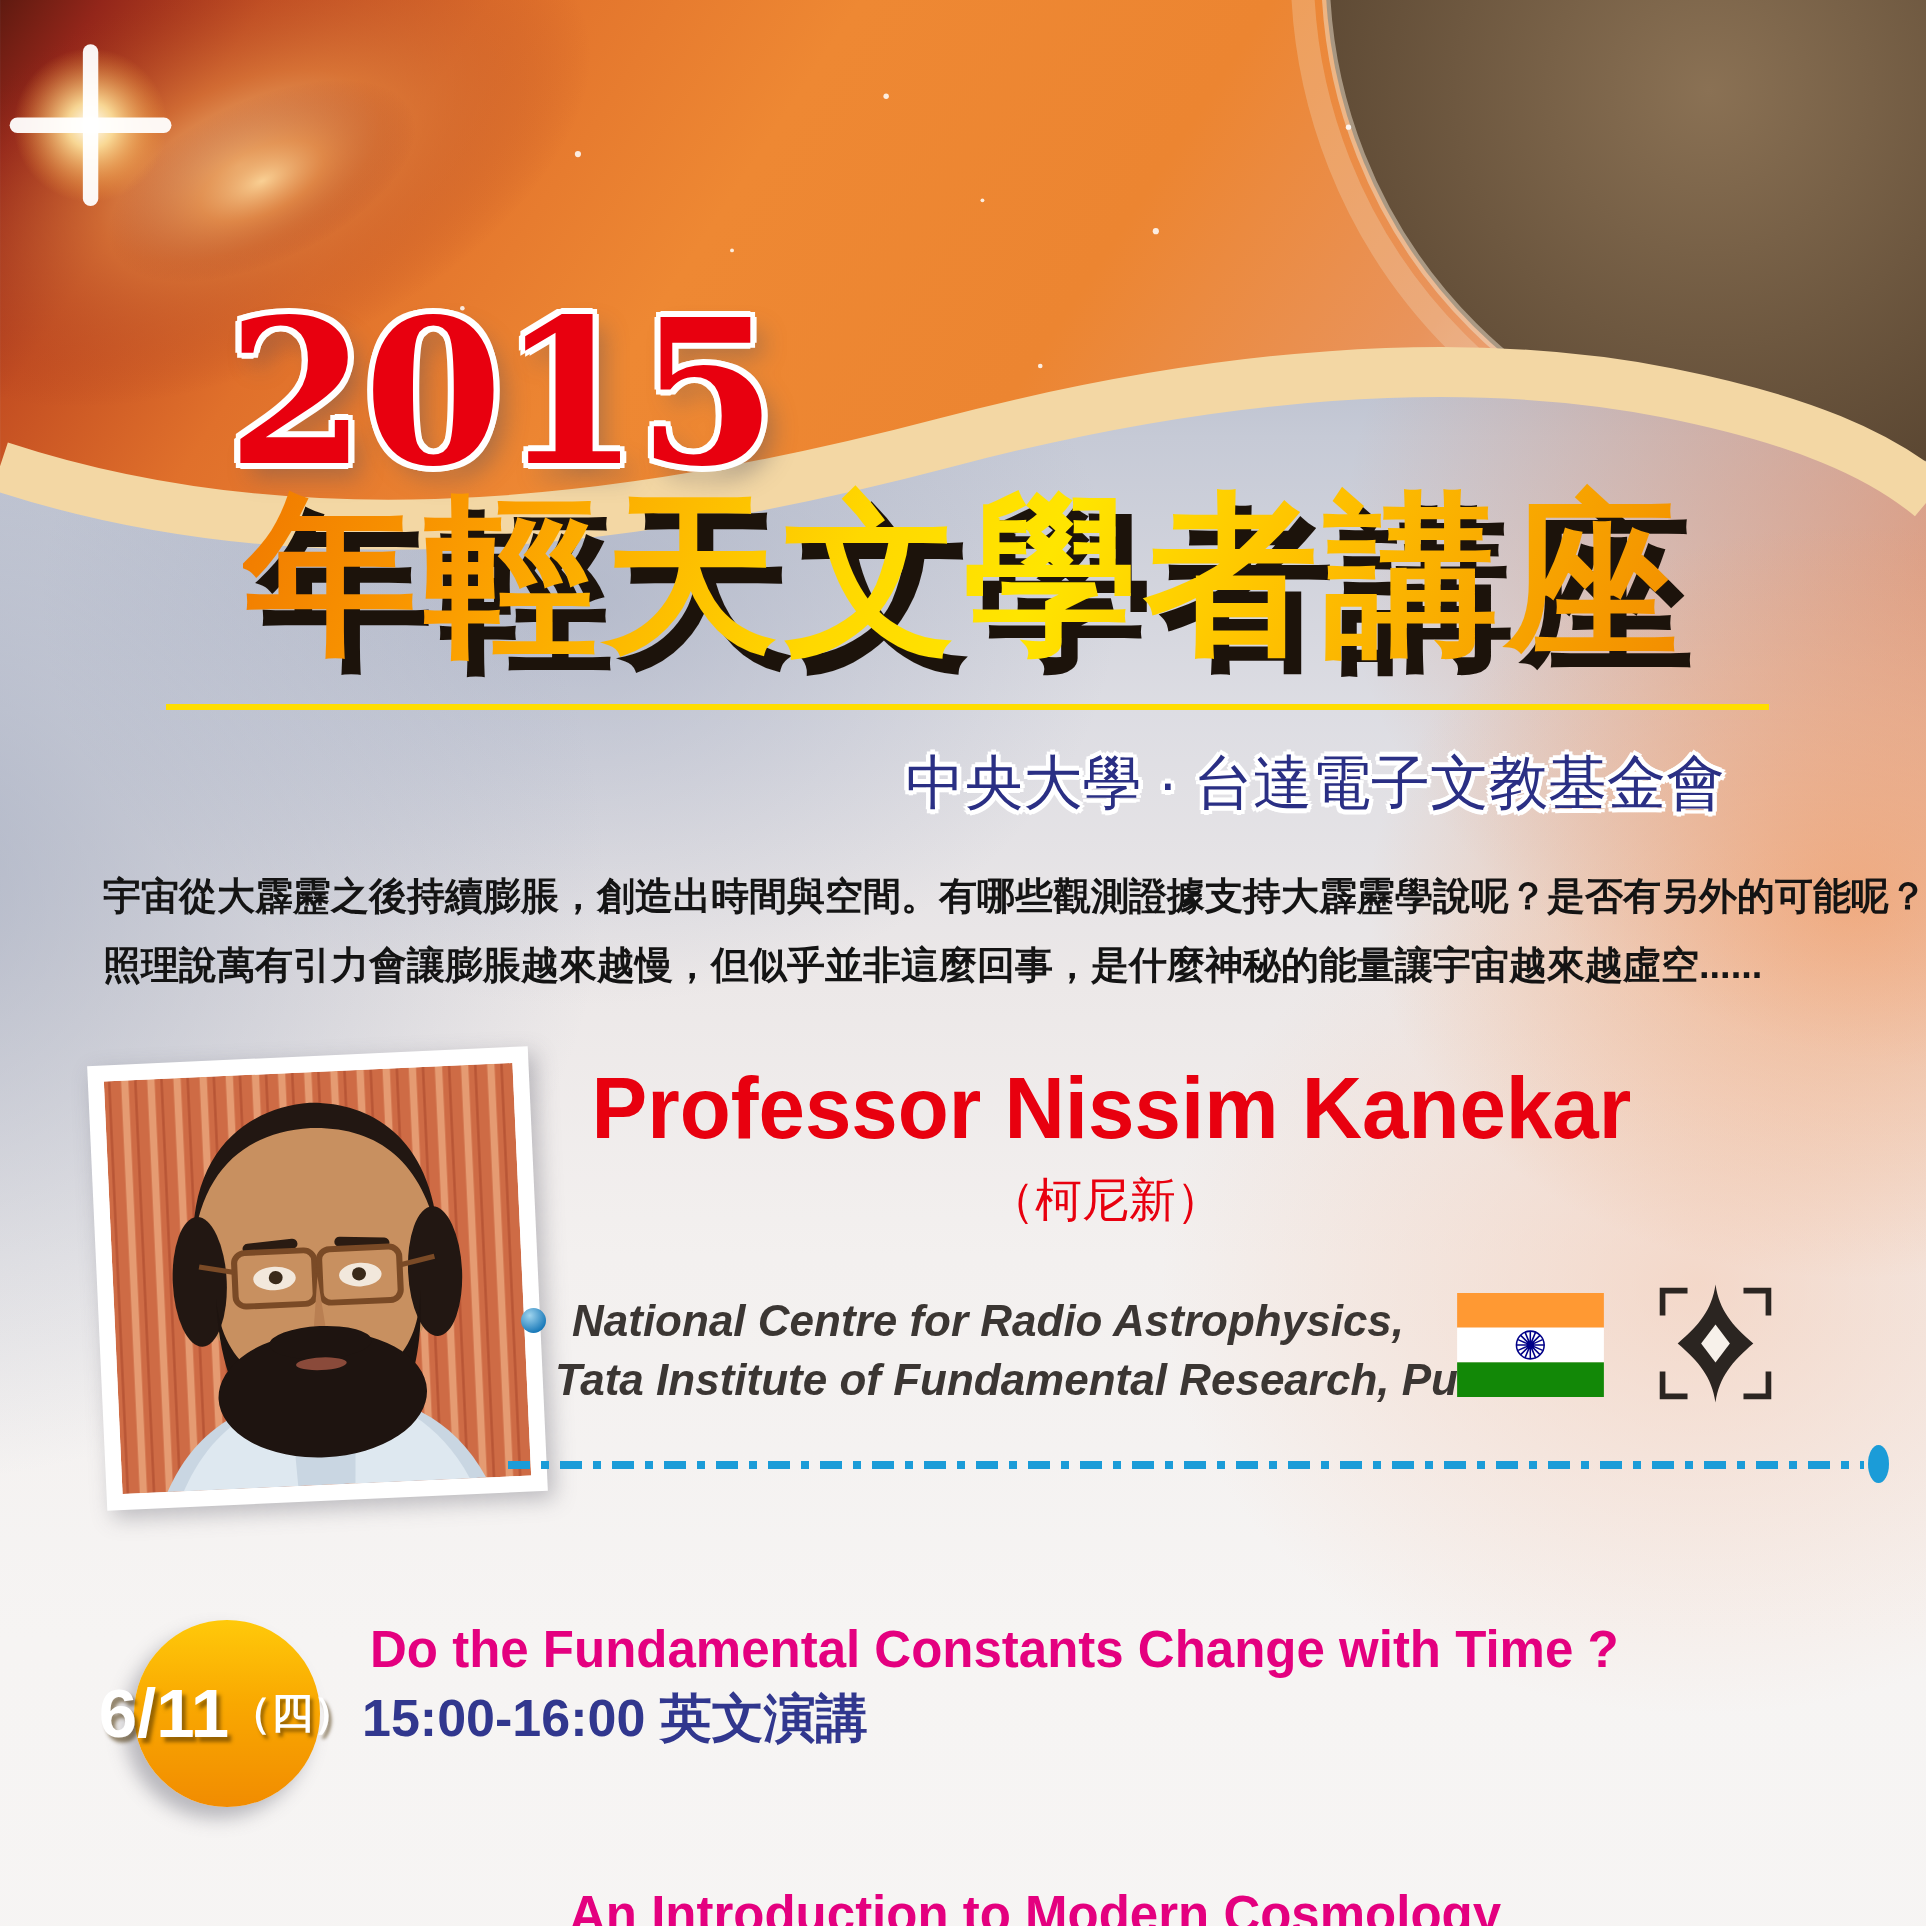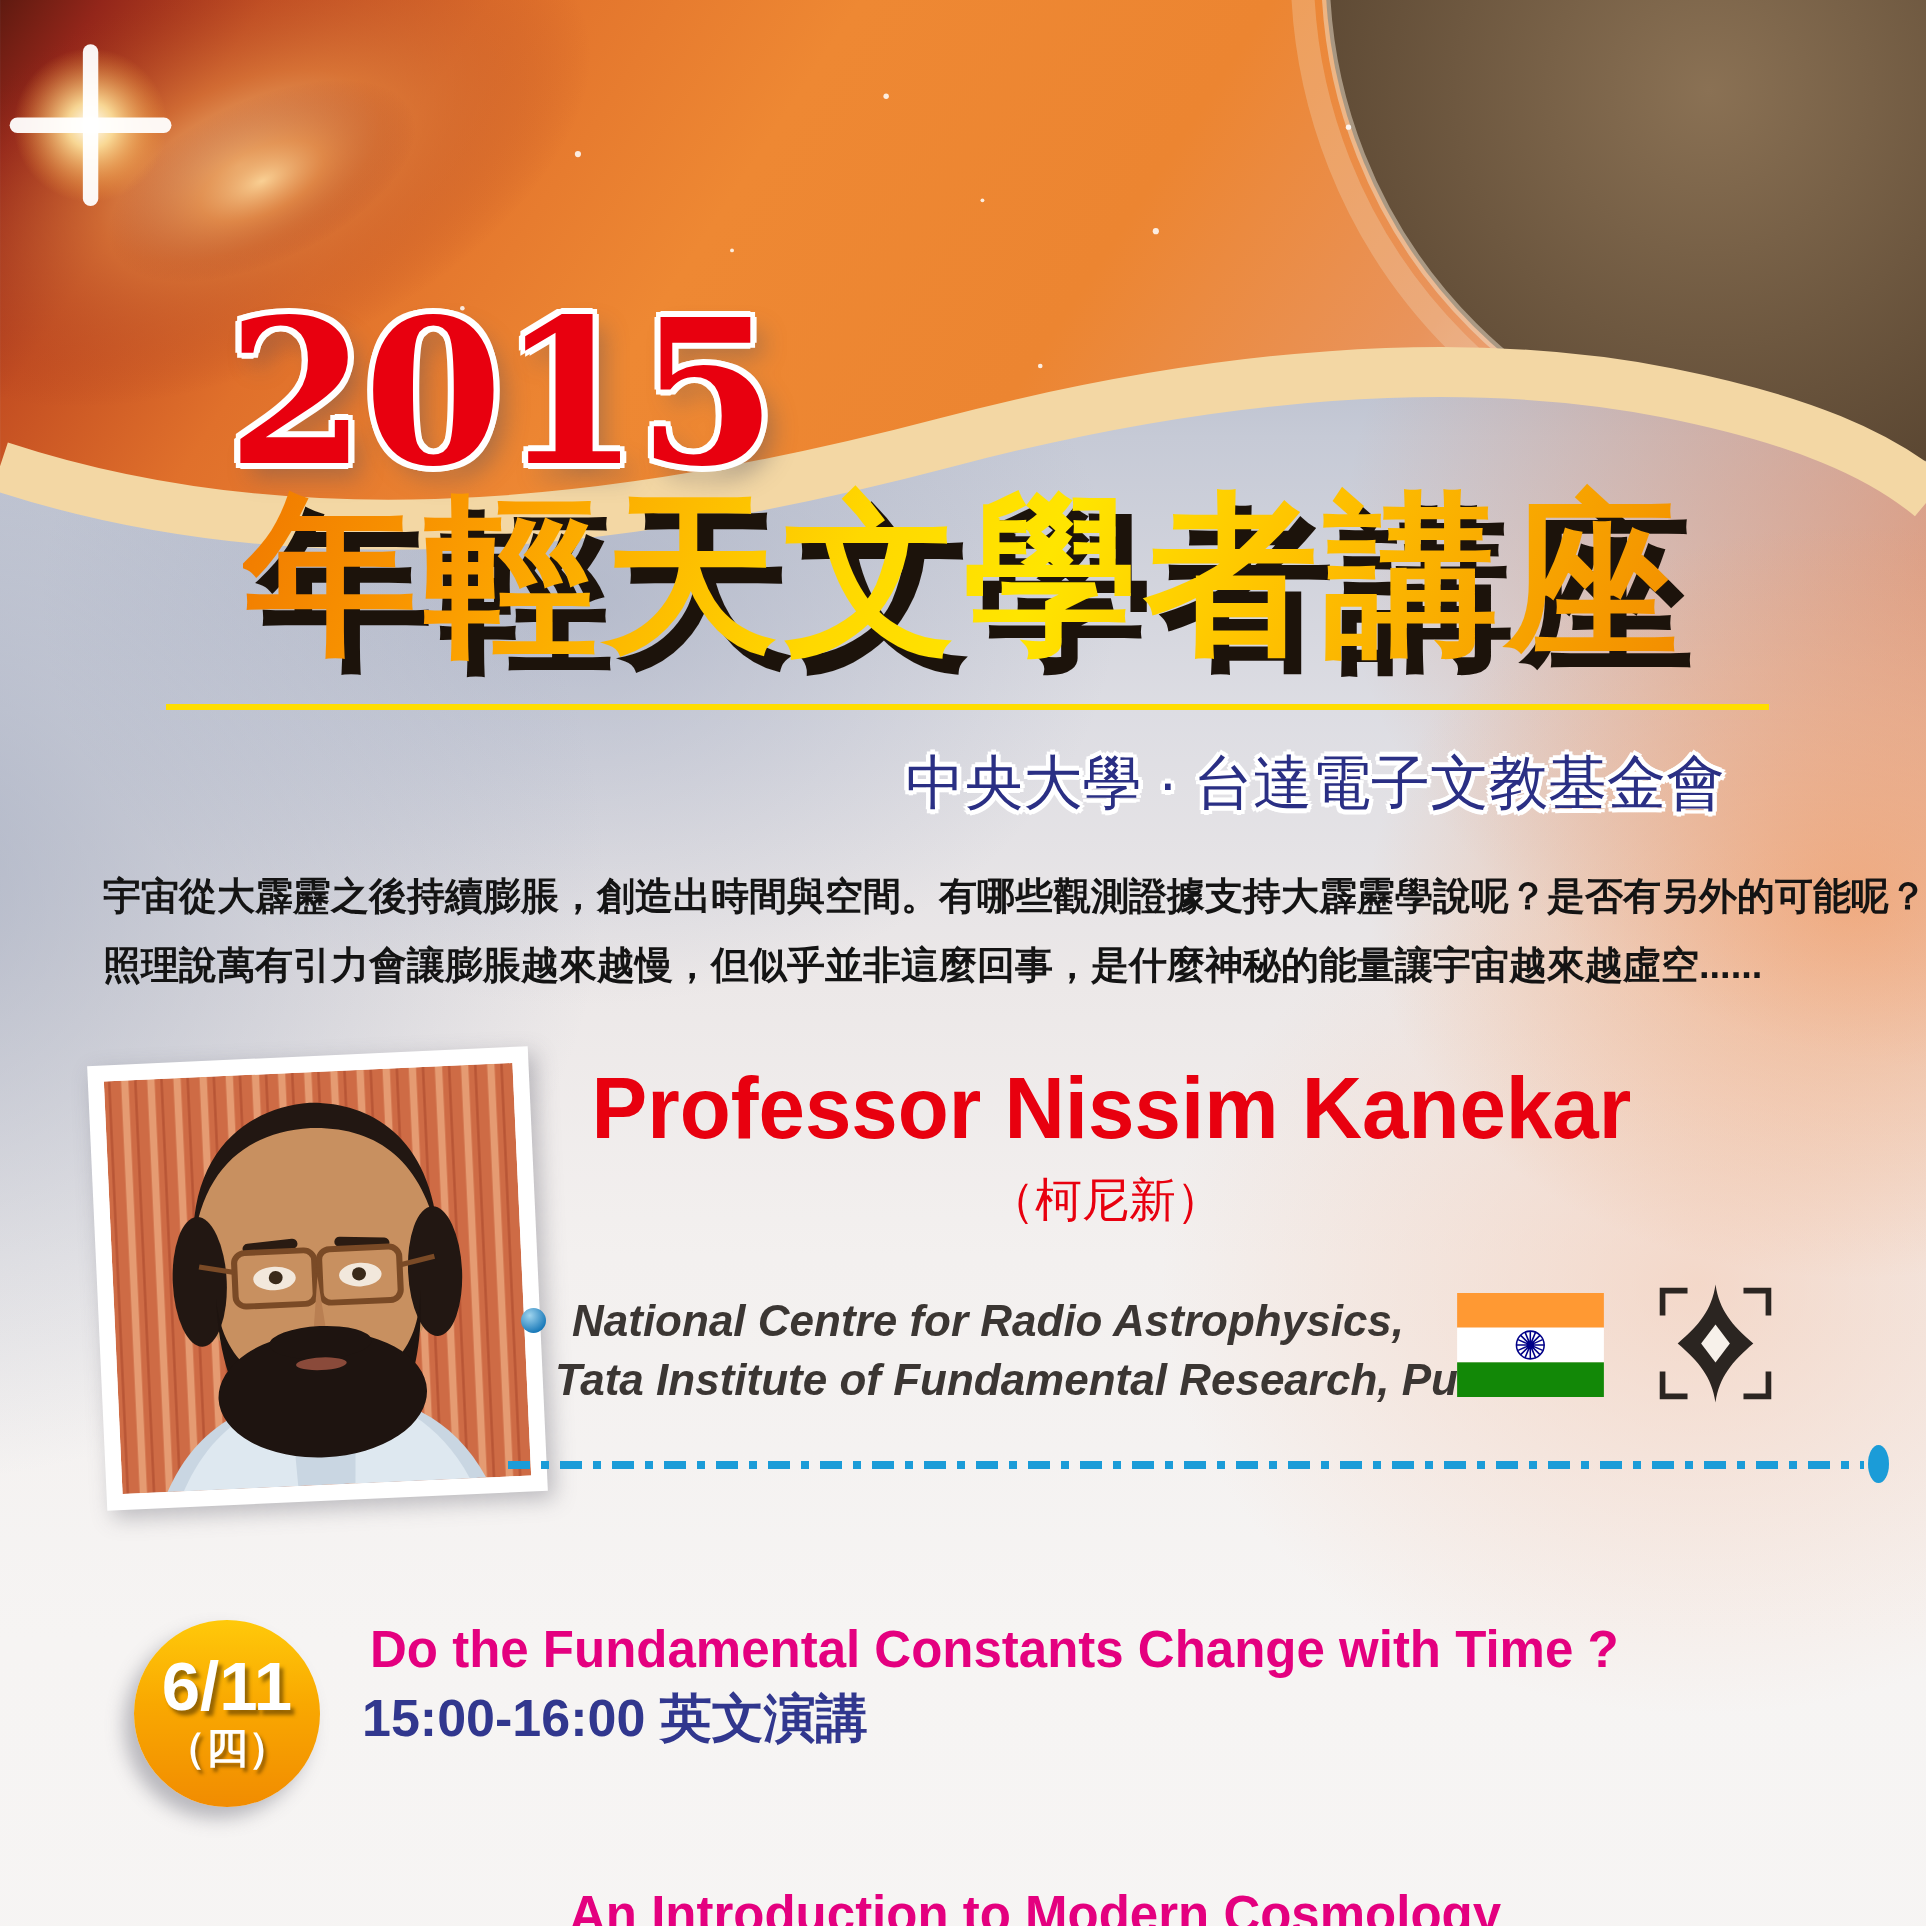--- a/index.html
+++ b/index.html
@@ -59,21 +59,21 @@
   .bullet{width:25px;height:25px;border-radius:50%;background:radial-gradient(circle at 35% 30%,#9fd4ee,#1778b8 75%);flex:0 0 auto;}
   .affil-line2{padding-left:34px;}
   .flag{left:1457px;top:1293px;width:147px;height:104px;}
   .ncra{left:1655px;top:1283px;width:121px;height:121px;}
   
   .dashline{left:508px;top:1461px;width:1356px;height:7.7px;
     background:repeating-linear-gradient(90deg,#1B9CD8 0 21.6px,transparent 21.6px 33px,#1B9CD8 33px 41px,transparent 41px 52px);}
   .dashdot{left:1868px;top:1445px;width:21px;height:38px;border-radius:50%;background:#1B9CD8;}
   
   .circle{
-    border-radius:50%;display:flex;flex-direction:column;align-items:center;justify-content:center;
+    border-radius:50%;display:flex;flex-direction:row;align-items:center;justify-content:center;
     background:linear-gradient(180deg,#FFC90A 0%,#F9A801 45%,#F18C01 100%);
     box-shadow:-10px 11.6px 18.5px rgba(110,110,125,.45);color:#fff;font-weight:700;
   }
   .circle .date{font-size:69px;line-height:1;text-shadow:3.9px 4.6px 3.9px rgba(70,45,0,.55);}
   .circle .wd{font-size:42px;line-height:1.3;text-shadow:3.1px 3.9px 3.5px rgba(70,45,0,.55);}
   .lec-title{font-size:51px;font-weight:700;color:#E4007F;white-space:nowrap;line-height:1;}
   .lec-time{font-size:52px;font-weight:700;color:#31378E;white-space:nowrap;line-height:1;}
   .lec-loc{font-size:42px;font-weight:700;color:#3A3A3A;white-space:nowrap;line-height:57px;}
   .l1-circle{left:134px;top:1620px;width:186px;height:187px;}
   .l1-title{left:362px;top:1624px;margin-left:8px;}

